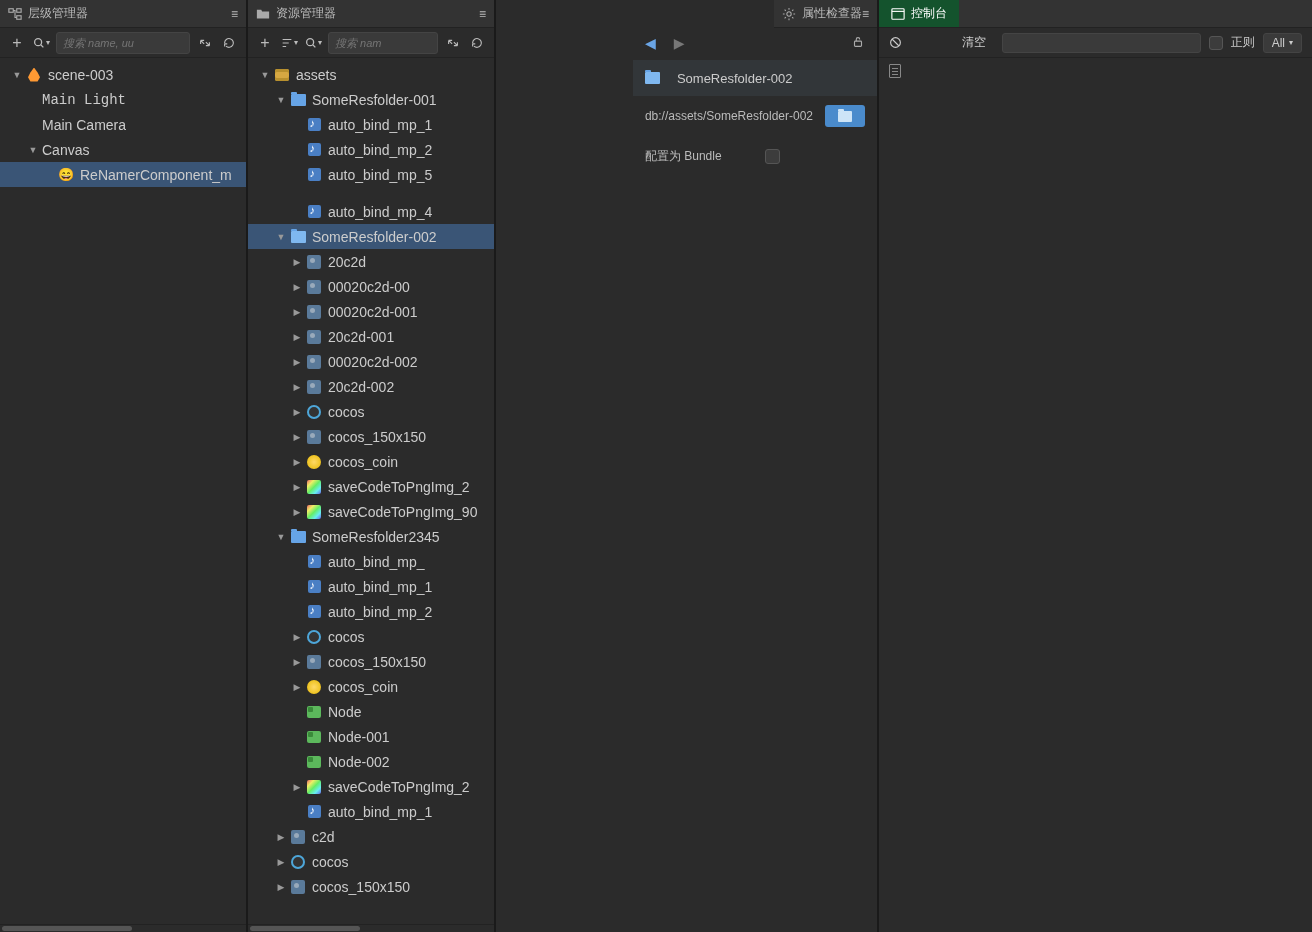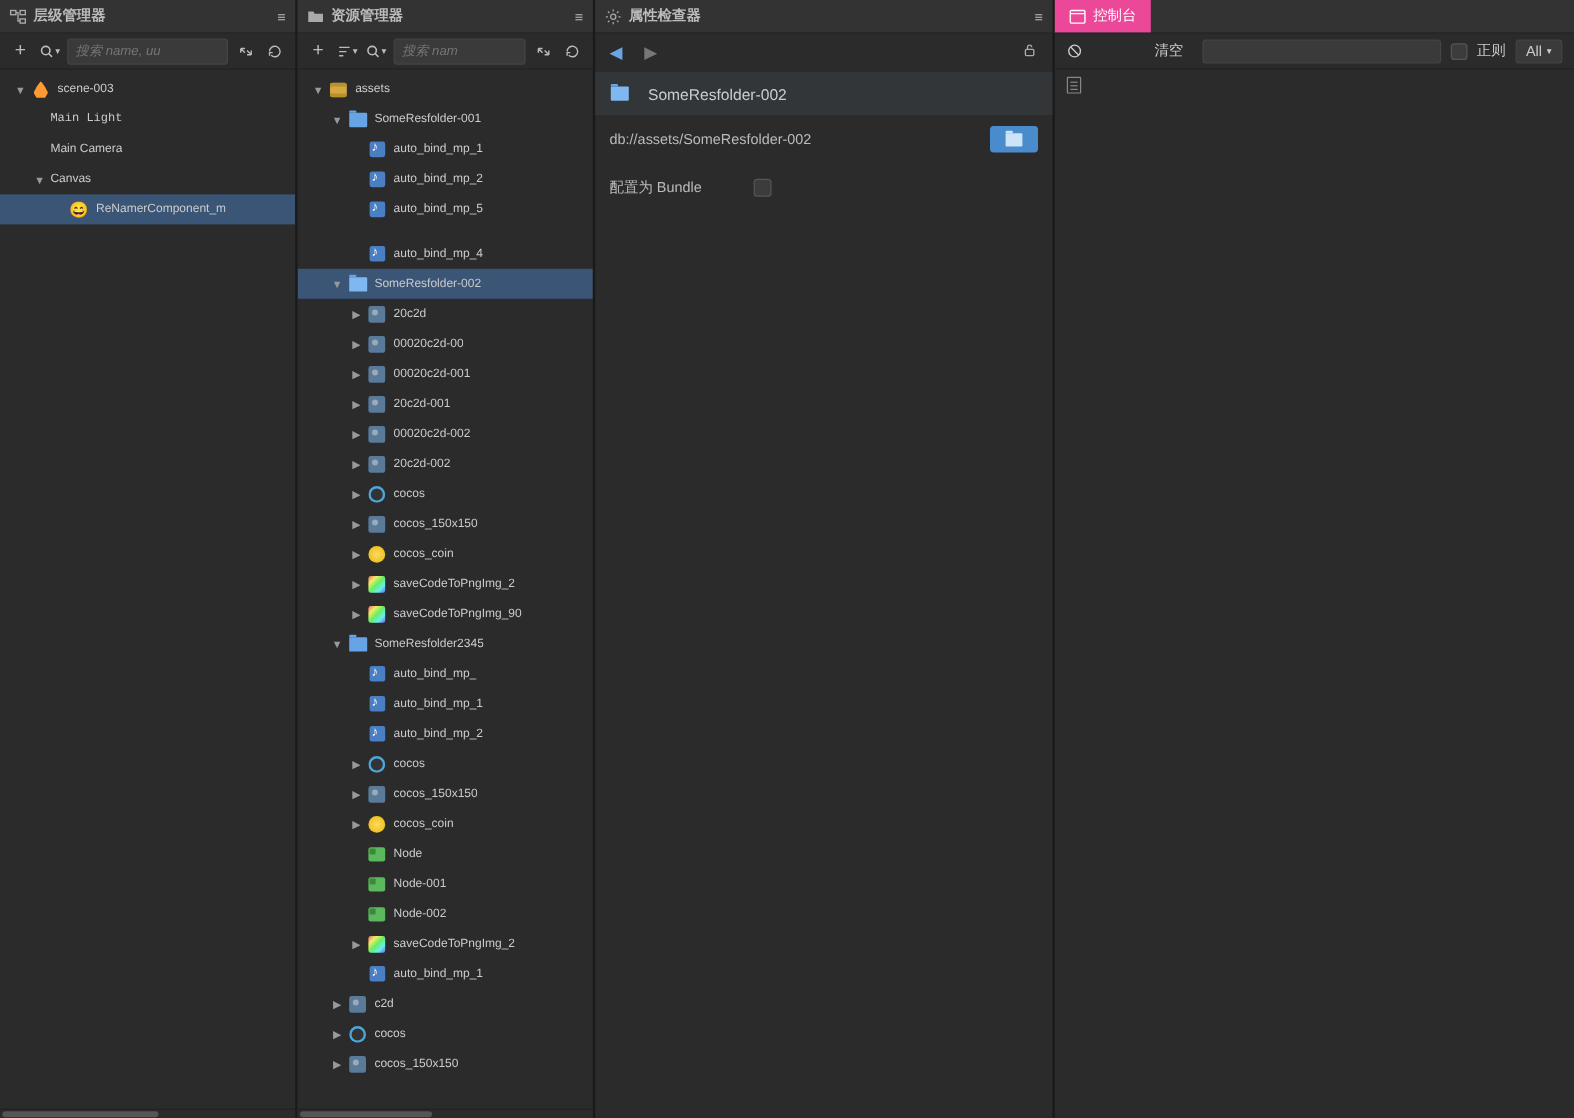--- a/index.html
+++ b/index.html
@@ -1,31 +1,31 @@
 <!DOCTYPE html>
 <html><head>
 <meta charset="utf-8">
 <style>
 * { margin: 0; padding: 0; box-sizing: border-box; }
 body { font-family: -apple-system, "Segoe UI", "Microsoft YaHei", sans-serif; font-size: 12px; background: #1f1f1f; color: #bbb; width: 1312px; height: 932px; overflow: hidden; display: flex; }
 .panel { background: #2b2b2b; display: flex; flex-direction: column; border-right: 2px solid #1a1a1a; }
 .panel-header { display: flex; align-items: center; height: 28px; background: #333; border-bottom: 1px solid #222; padding: 0 8px; }
-.panel-header .title { flex: 1; display: flex; align-items: center; gap: 6px; font-weight: bold; }
+.panel-header .title { flex: 1; display: flex; align-items: center; gap: 6px; }
 .panel-header .title svg, .panel-header .title .hicon { width: 14px; height: 14px; flex-shrink: 0; }
 .menu-icon { cursor: pointer; }
 .toolbar { display: flex; align-items: center; height: 30px; background: #2b2b2b; border-bottom: 1px solid #222; padding: 0 8px; gap: 6px; }
 .tool-btn { display: flex; align-items: center; justify-content: center; width: 18px; height: 18px; cursor: pointer; color: #bbb; }
 .search-input { flex: 1; min-width: 40px; height: 22px; background: #3a3a3a; border: 1px solid #444; border-radius: 3px; padding: 0 6px; color: #999; font-size: 11px; font-style: italic; outline: none; }
 .tree { flex: 1; overflow-y: auto; overflow-x: hidden; padding-top: 4px; }
 .tree-row { display: flex; align-items: center; height: 25px; cursor: pointer; white-space: nowrap; }
 .tree-row.selected { background: #3a5576; }
 .arrow { width: 10px; display: inline-flex; justify-content: center; font-size: 9px; color: #999; margin-right: 4px; }
 .arrow.none { visibility: hidden; }
 .node-icon { width: 16px; height: 16px; margin-right: 6px; display: inline-flex; align-items: center; justify-content: center; flex-shrink: 0; }
-.node-label { color: #ccc; font-size: 10px; overflow: hidden; text-overflow: clip; }
+.node-label { color: #ccc; font-size: 14px; overflow: hidden; text-overflow: clip; }
 
 
 .folder-sq { width: 15px; height: 12px; background: #66a4e6; border-radius: 1px; position: relative; }
 .folder-sq::before { content: ""; position: absolute; top: -2px; left: 0; width: 6px; height: 2px; background: #66a4e6; border-radius: 1px 1px 0 0; }
 .folder-sq.open { background: #7fb8f0; }
 .db-sq { width: 14px; height: 12px; background: #d6a842; border-radius: 2px; box-shadow: inset 0 3px 0 #b8902e, inset 0 -3px 0 #b8902e; }
 .audio-sq { width: 13px; height: 13px; background: #4a7fc4; border-radius: 2px; position: relative; }
 .audio-sq::after { content: "♪"; position: absolute; top: -1px; left: 2px; color: #fff; font-size: 11px; }
 .img-sq { width: 14px; height: 14px; background: #5a7a9a; border-radius: 2px; position: relative; }
 .img-sq::after { content: ""; position: absolute; top: 3px; left: 3px; width: 5px; height: 5px; background: #9ab; border-radius: 50%; }
@@ -47,21 +47,21 @@
 .insp-title .label { color: #ccc; font-size: 13px; }
 .insp-row { display: flex; align-items: center; height: 40px; padding: 0 12px; gap: 12px; }
 .path-text { flex: 1; color: #bbb; font-size: 12px; }
 .folder-btn { width: 40px; height: 22px; background: #4a8bcc; border-radius: 3px; display: flex; align-items: center; justify-content: center; cursor: pointer; }
 .folder-btn .folder-sq { background: #cde4f7; width: 14px; height: 11px; }
 .folder-btn .folder-sq::before { background: #cde4f7; }
 .checkbox { width: 15px; height: 15px; background: #3c3c3c; border: 1px solid #555; border-radius: 3px; }
 
 
 .console-header { display: flex; align-items: center; height: 28px; background: #333; border-bottom: 1px solid #222; }
-.console-tab { display: flex; align-items: center; gap: 6px; height: 100%; padding: 0 12px; background: #ec4899; color: #fff; }
+.console-tab { display: flex; align-items: center; gap: 6px; height: 100%; padding: 0 12px; background: #14532d; color: #fff; }
 .console-toolbar { display: flex; align-items: center; height: 30px; padding: 0 10px; gap: 8px; border-bottom: 1px solid #222; }
 .console-toolbar .label { color: #ccc; }
 .console-btn { padding: 2px 8px; cursor: pointer; color: #ccc; margin-left: 44px; }
 .console-search { flex: 1; height: 20px; background: #3a3a3a; border: 1px solid #444; border-radius: 3px; }
 .filter-sel { height: 20px; background: #3a3a3a; border: 1px solid #444; border-radius: 3px; padding: 0 8px; display: flex; align-items: center; color: #ccc; gap: 4px; }
 .console-body { flex: 1; padding: 6px 10px; }
 .doc-icon { width: 12px; height: 14px; border: 1px solid #888; border-radius: 1px; position: relative; }
 .doc-icon::after { content: ""; position: absolute; top: 3px; left: 2px; right: 2px; height: 1px; background: #888; box-shadow: 0 3px 0 #888, 0 6px 0 #888; }
 
 .scrollbar-bottom { height: 8px; background: #2b2b2b; border-top: 1px solid #222; position: relative; }
@@ -415,21 +415,21 @@
         <span class="arrow">▶</span>
         <span class="node-icon">
           <span class="img-sq"></span>
         </span>
         <span class="node-label">cocos_150x150</span>
       </div>
     </div>
   <div class="scrollbar-bottom"></div>
 </div>
 
-<div class="panel" style="width:383px;">
+<div class="panel" style="width:383px;align-items:flex-end;">
   <div class="panel-header">
     <div class="title">
       <span class="hicon">
         <svg viewBox="0 0 16 16" width="14" height="14" fill="none" stroke="#aaa" stroke-width="1.2">
             <circle cx="8" cy="8" r="2.5"></circle>
             <path d="M8 1v2M8 13v2M1 8h2M13 8h2M3 3l1.4 1.4M11.6 11.6L13 13M13 3l-1.4 1.4M4.4 11.6L3 13"></path>
           </svg>
       </span>
       <span>属性检查器</span>
     </div>

